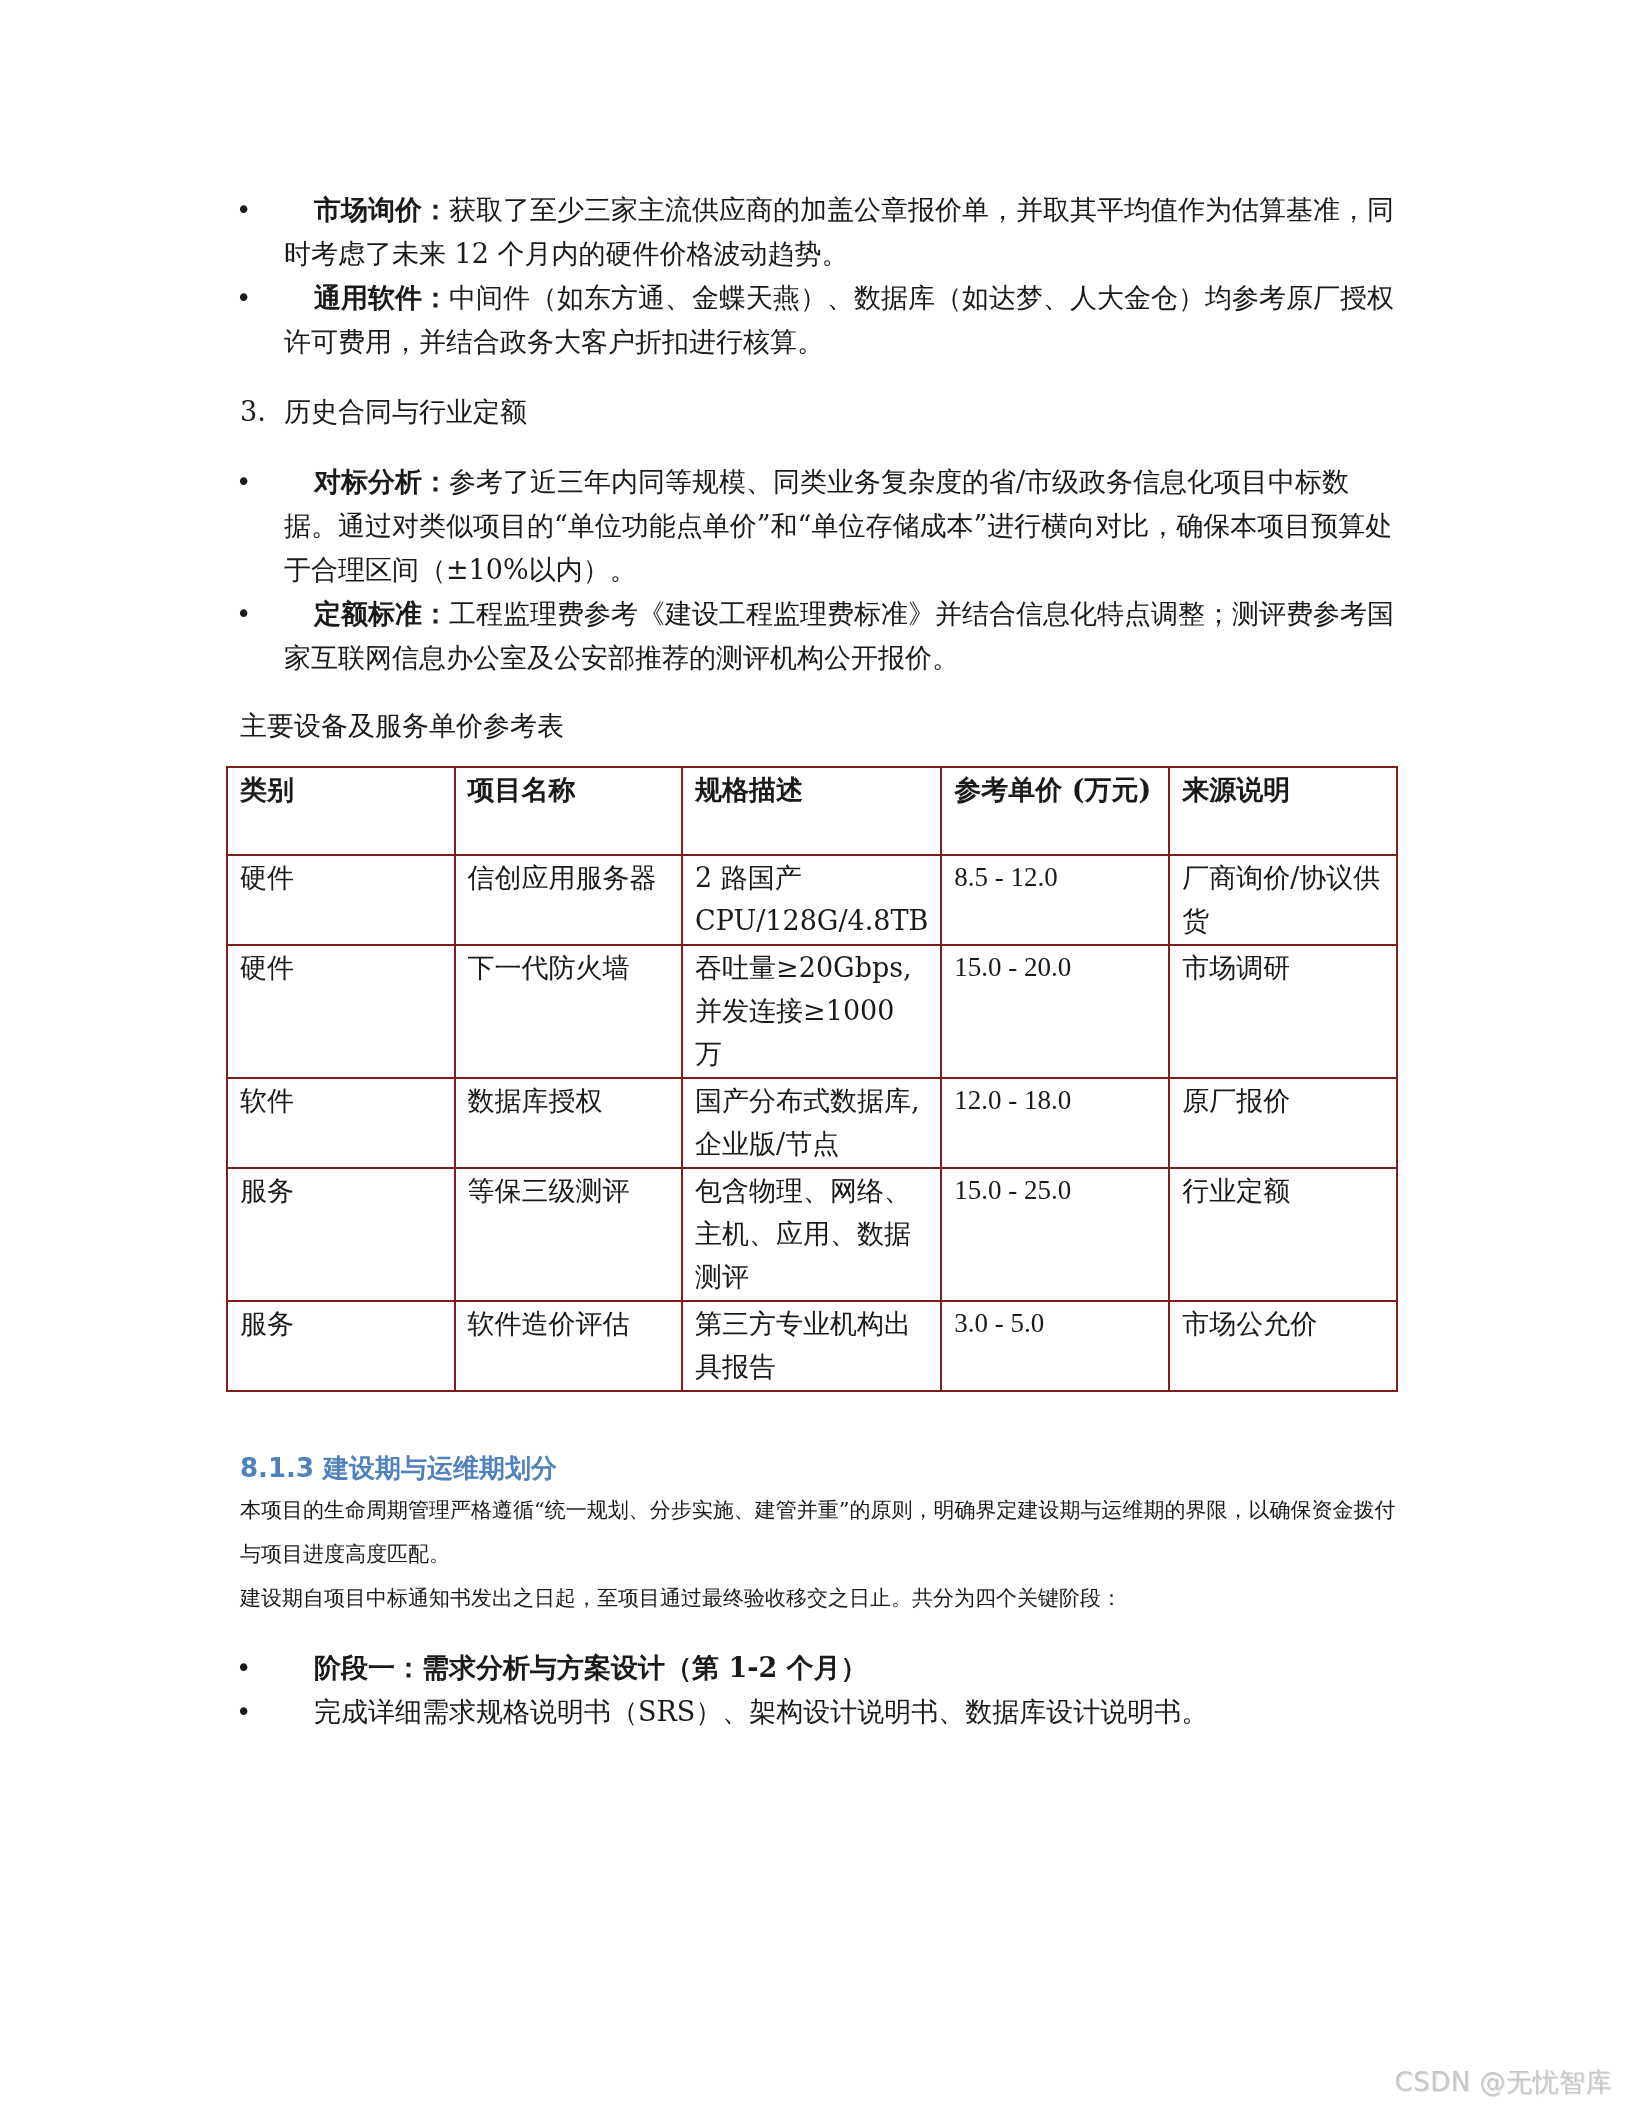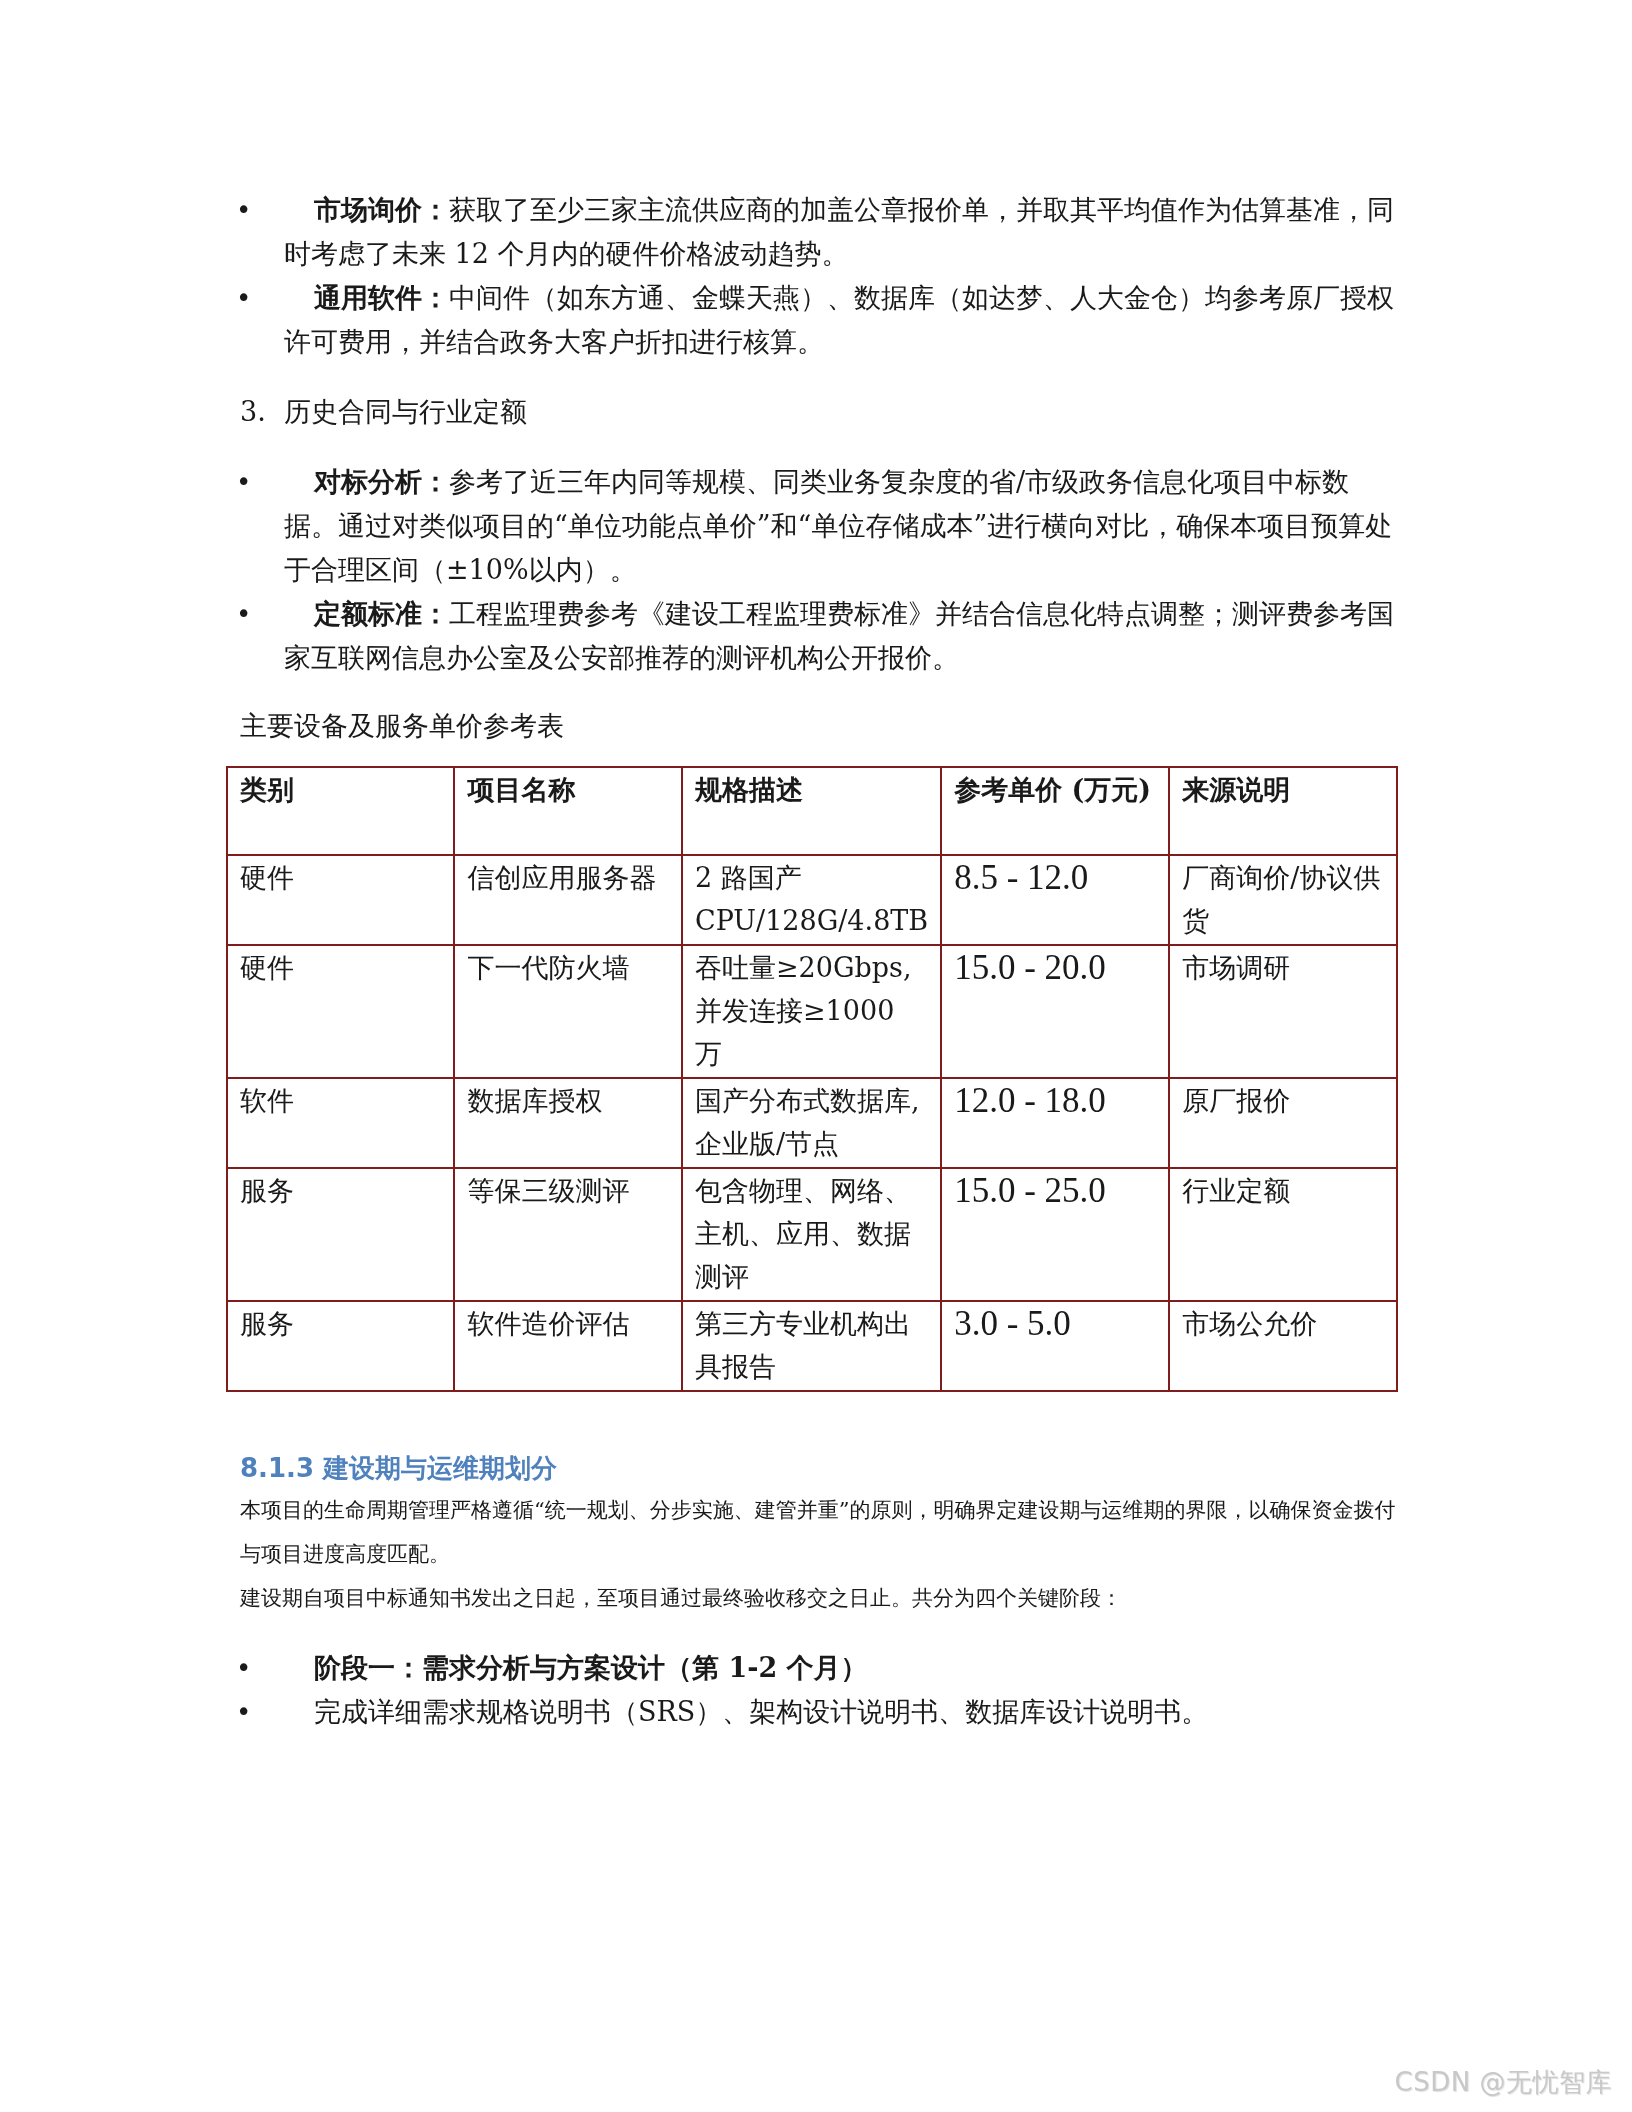--- a/index.html
+++ b/index.html
@@ -87,21 +87,21 @@
       vertical-align: top;
       text-align: left;
       padding: 0 12px 2px 12px;
     }
     table.ref-table th {
       font-weight: bold;
       height: 84px;
     }
     table.ref-table td.num {
       font-family: "Liberation Serif", serif;
-      font-size: 35px;
+      font-size: 27px;
     }
     table.ref-table .c1 { width: 205px; }
     table.ref-table .c2 { width: 205px; }
     table.ref-table .c3 { width: 226px; }
     table.ref-table .c4 { width: 205px; }
     table.ref-table .c5 { width: 205px; border-radius: 7px; }
     .section-heading {
       font-family: "DejaVu Sans", "Liberation Sans", sans-serif;
       font-weight: bold;
       font-size: 26px;

